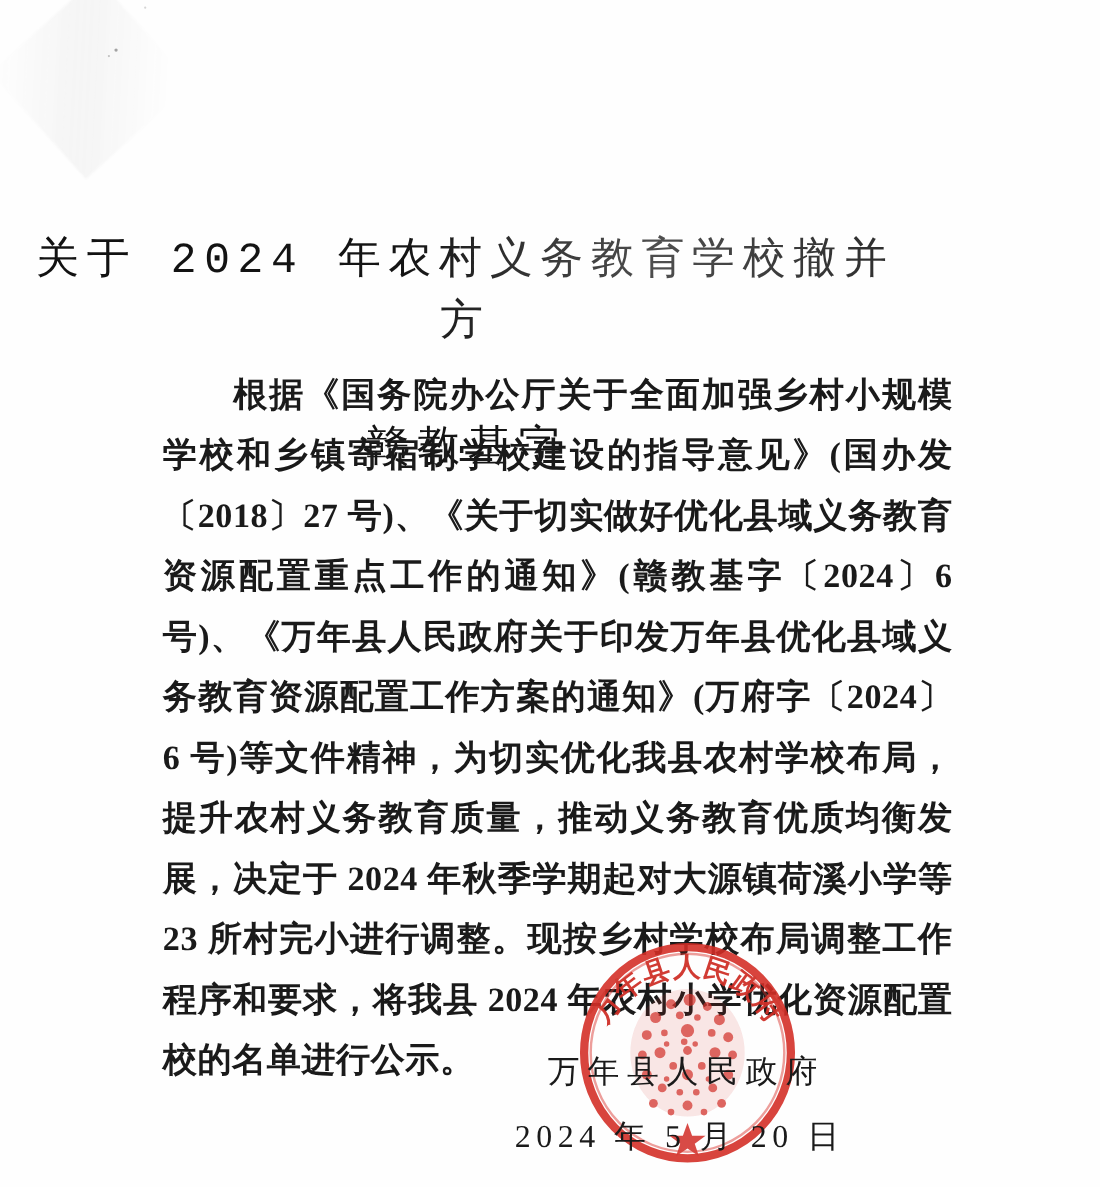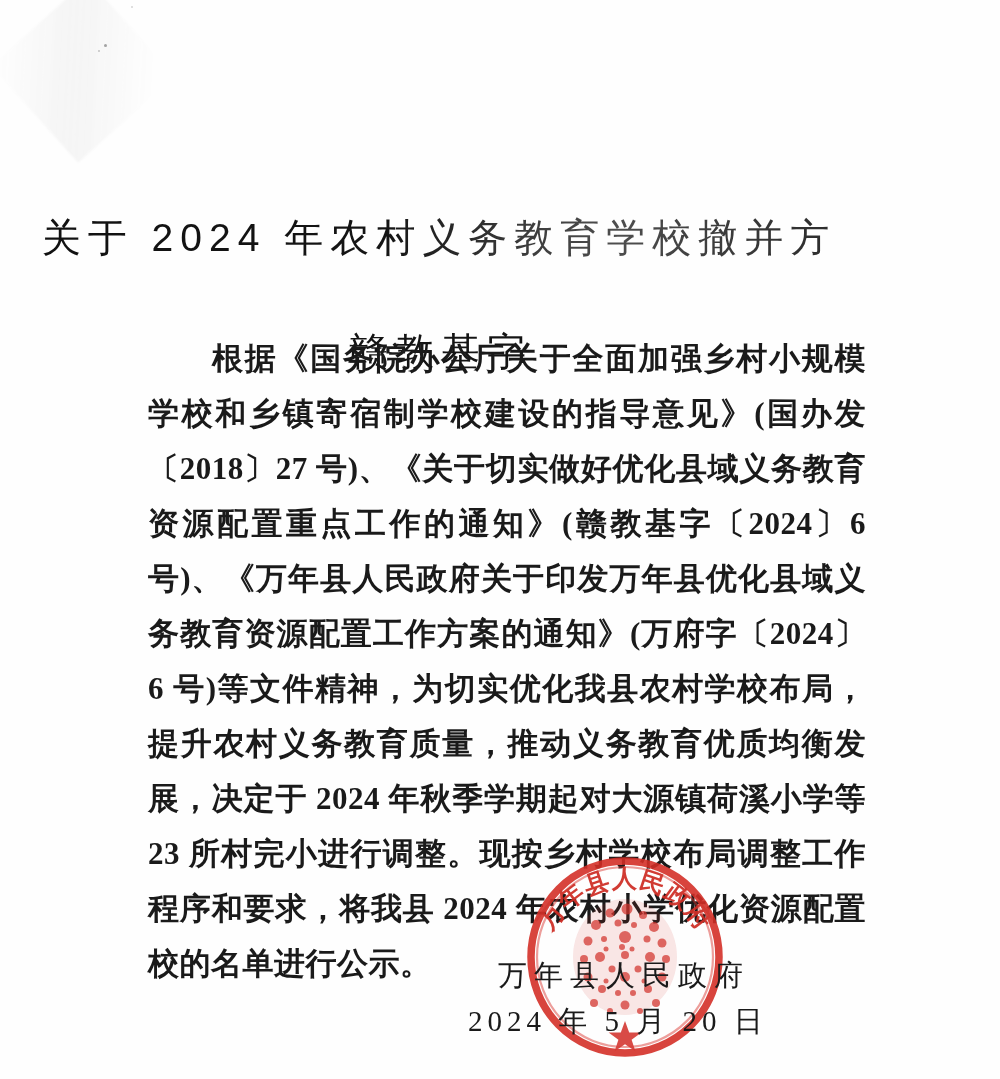--- a/index.html
+++ b/index.html
@@ -46,28 +46,27 @@
   .dot-2 { left: 98px;  top: 50px; width: 2px; height: 2px; opacity:.35; }
   .dot-3 { left: 131px; top: 6px;  width: 2px; height: 2px; opacity:.25; }
 
   
   .doc-title {
     position: absolute;
     left: 0;
     top: 126px;
     width: 836px;
     text-align: center;
-    font-family: Liberation Sans, sans-serif;
+    font-family: Liberation Mono, monospace;
     font-size: 39px;
     line-height: 57px;
     letter-spacing: 7px;
     color: #151515;
     font-weight: 500;
     white-space: pre-line;
-    margin-left: 16px;
   }
   
   .doc-title .title-line {
     display: block;
   }
   .title-line-1 {
     background: linear-gradient(90deg,
         #111 0%, #141414 44%, #3a3a3a 60%, #4e4e4e 72%,
         #3c3c3c 84%, #2a2a2a 100%);
     -webkit-background-clip: text;
@@ -114,21 +113,21 @@
     letter-spacing: 7px;
     padding-left: 58px;
     line-height: 46px;
     white-space: nowrap;
   }
   .sign-date {
     display: block;
     letter-spacing: 5px;
     padding-left: 28px;
     line-height: 46px;
-    margin-top: 0;
+    margin-top: 13px;
     white-space: nowrap;
   }
 
   
   .seal {
     position: absolute;
     left: 514px;
     top: 853px;
     width: 222px;
     height: 208px;

